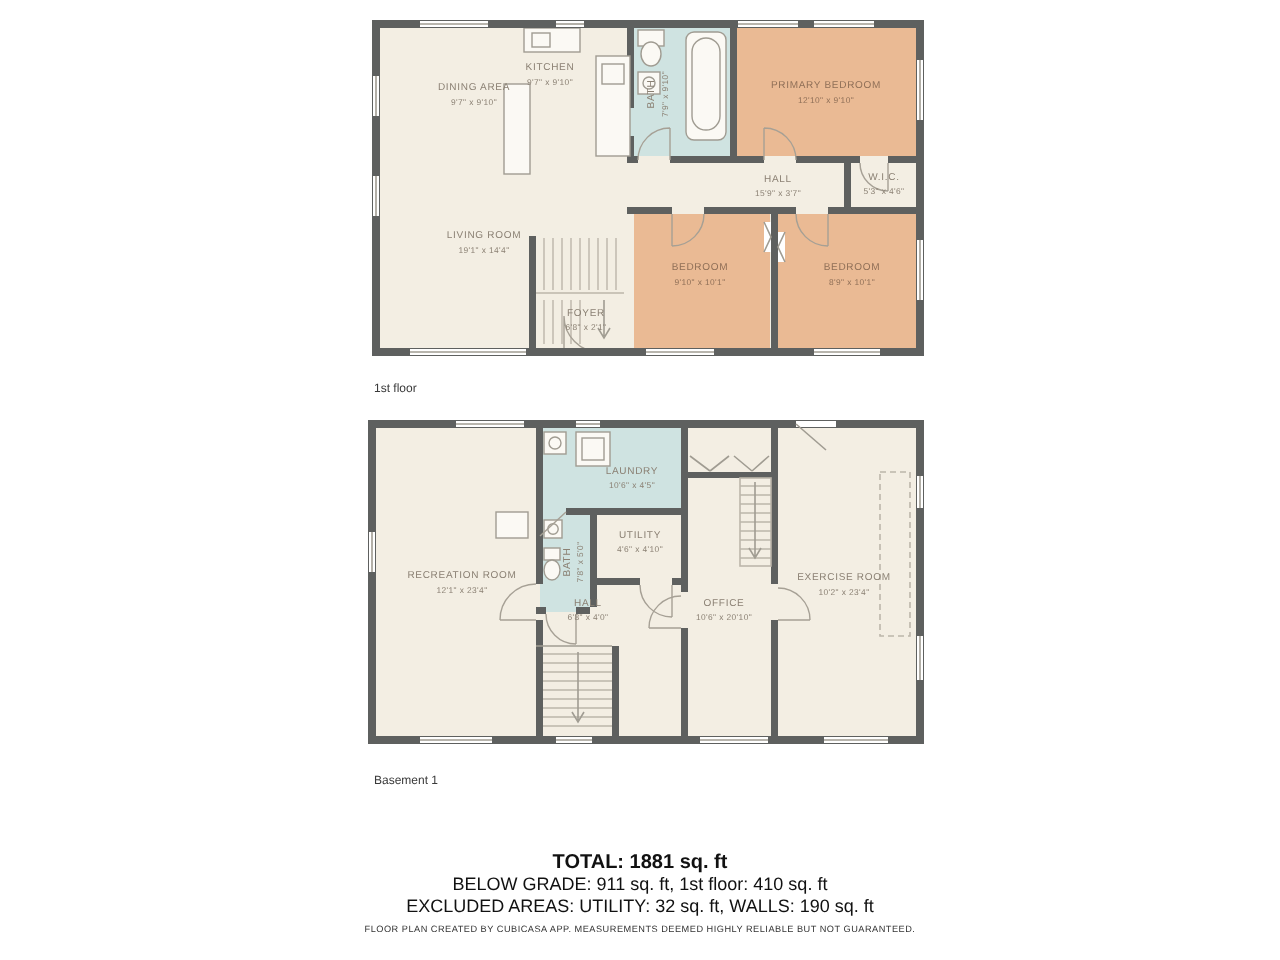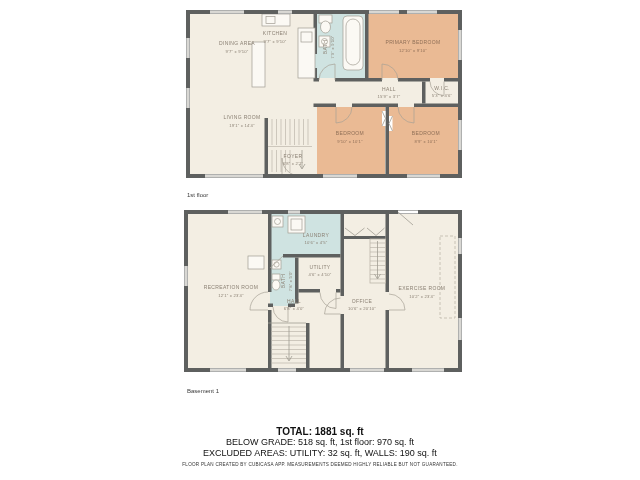--- a/index.html
+++ b/index.html
@@ -282,18 +282,18 @@
       <text x="178" y="93" class="lbl">OFFICE</text>
       <text x="178" y="100" class="dims">10'6" x 20'10"</text>
       <text x="238" y="80" class="lbl">EXERCISE ROOM</text>
       <text x="238" y="87.5" class="dims">10'2" x 23'4"</text>
     </g>
   </svg>
   <div class="floor-label" id="basement-label">Basement 1</div>
 
   <div class="summary">
     <div class="total">TOTAL: 1881 sq. ft</div>
-    <div class="line">BELOW GRADE: 518 sq. ft, 1st floor: 970 sq. ft</div>
+    <div class="line">BELOW GRADE: 911 sq. ft, 1st floor: 410 sq. ft</div>
     <div class="line">EXCLUDED AREAS: UTILITY: 32 sq. ft, WALLS: 190 sq. ft</div>
     <div class="disclaimer">FLOOR PLAN CREATED BY CUBICASA APP. MEASUREMENTS DEEMED HIGHLY RELIABLE BUT NOT GUARANTEED.</div>
   </div>
 
 </div>
 
 </body></html>

